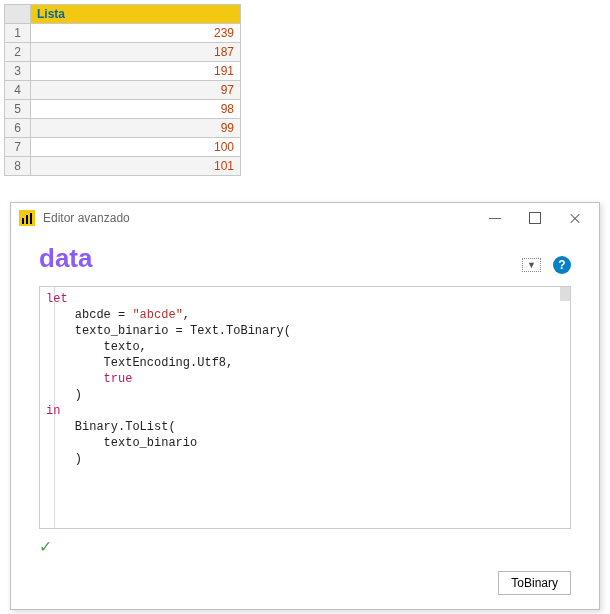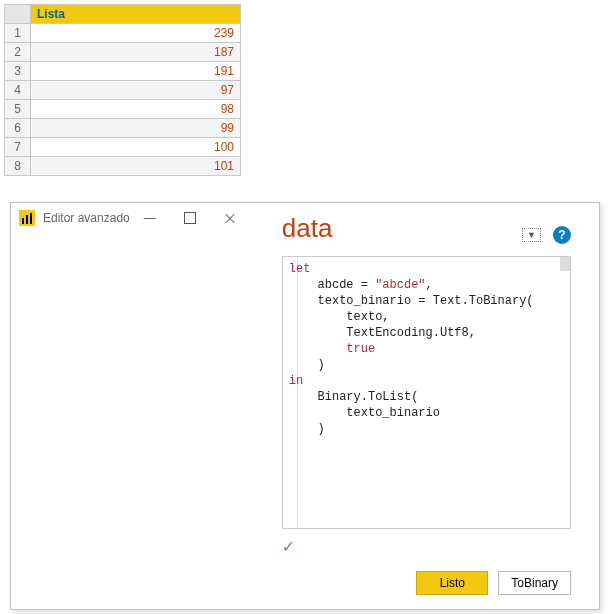--- a/index.html
+++ b/index.html
@@ -57,20 +57,21 @@
   .dialog {
     position: absolute;
     left: 10px;
     top: 202px;
     width: 590px;
     height: 408px;
     background: #fff;
     border: 1px solid #bfbfbf;
     box-shadow: 2px 2px 6px rgba(0,0,0,0.15);
     display: flex;
+    flex-direction: column;
   }
   .titlebar {
     display: flex;
     align-items: center;
     height: 30px;
     padding: 0 4px 0 8px;
   }
   .appicon {
     width: 16px; height: 16px;
     background: #f2c811;
@@ -118,22 +119,22 @@
     flex-direction: column;
   }
   .dlg-headrow {
     display: flex;
     align-items: flex-end;
     justify-content: space-between;
     margin-bottom: 12px;
   }
   .dlg-title {
     font-size: 26px;
-    font-weight: 400;
-    color: #c2410c;
+    font-weight: 700;
+    color: #8b5cf6;
   }
   .dlg-opts {
     display: flex;
     align-items: center;
     gap: 12px;
   }
   .opt-link {
     font-size: 12px;
     color: #333;
     border: 1px dotted #888;
@@ -304,17 +305,16 @@
 <span>    Binary.ToList(</span>
 <span>        texto_binario</span>
 <span>    )</span></div>
     </div>
 
     <div class="status-row">
       <span class="check">✓</span>
     </div>
 
     <div class="btn-row">
-      <div class="btn primary">Listo</div>
       <div class="btn">ToBinary</div>
     </div>
   </div>
 </div>
 
 </body></html>

